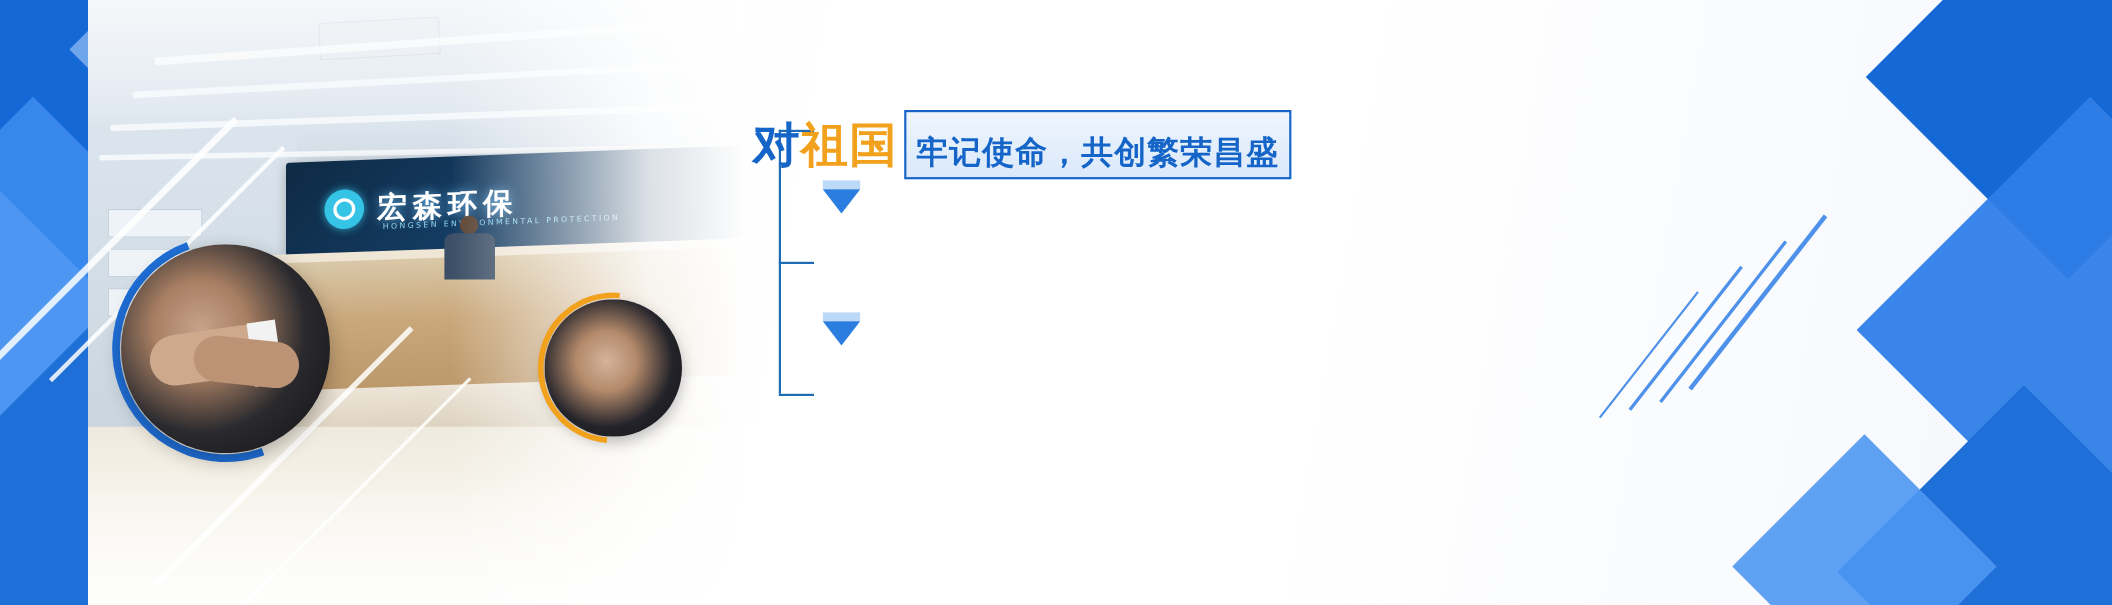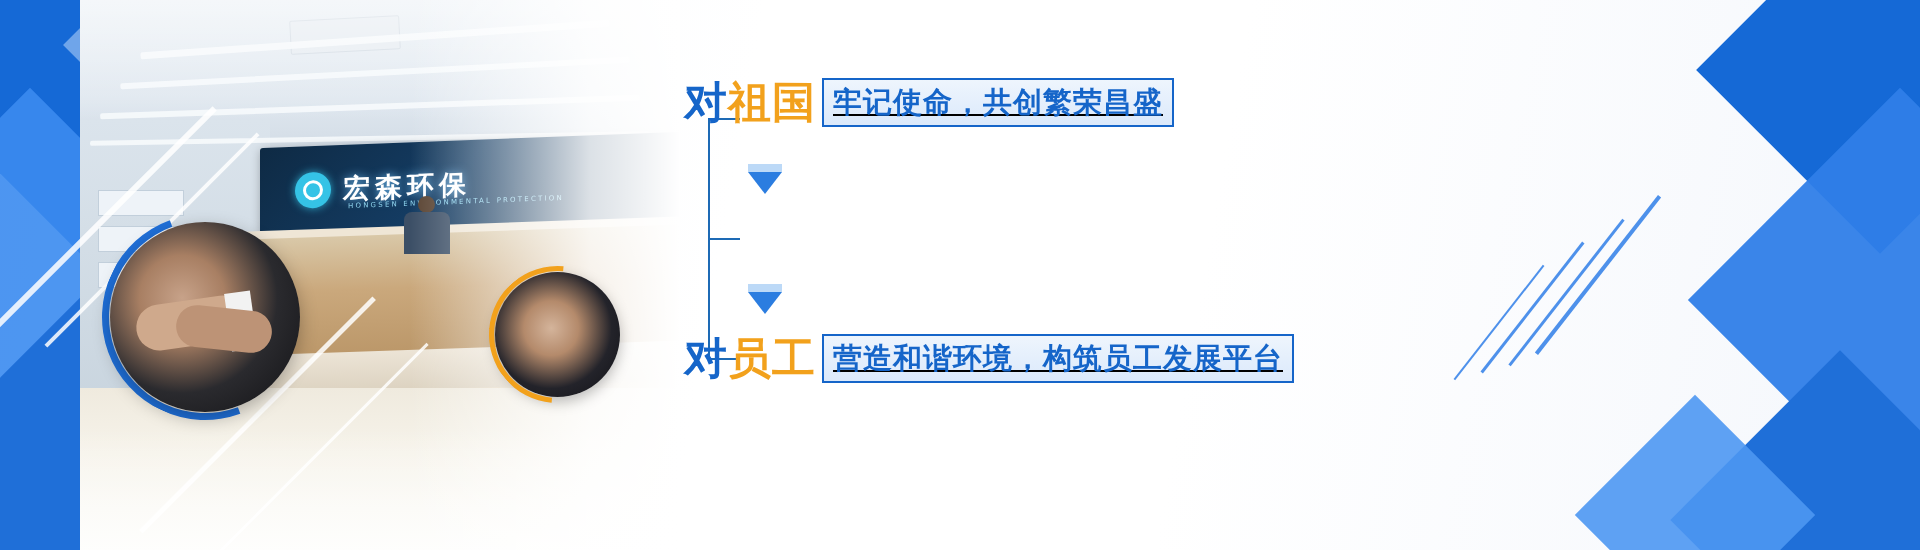--- a/index.html
+++ b/index.html
@@ -145,30 +145,30 @@
 
   
   .content { position:absolute; left:650px; top:0; width:700px; height:550px; }
 
   .bracket { position:absolute; left:58px; top:118px; width:2px; height:240px;
              background:#1d6ab5; }
   .tick { position:absolute; left:58px; width:32px; height:2px; background:#1d6ab5; }
   .tick1 { top:118px; } .tick2 { top:238px; } .tick3 { top:358px; }
 
   .row { position:absolute; left:34px; display:flex; align-items:center; }
-  .row1 { top:72px; } .row2 { top:208px; } .row3 { top:328px; }
+  .row1 { top:100px; } .row2 { top:208px; } .row3 { top:328px; }
 
   .lbl { font-size:43px; font-weight:700; letter-spacing:1px; line-height:60px;
          white-space:nowrap; }
   .lbl .b { color:#1565c9; }
   .lbl .o { color:#f2a11c; }
 
   .box { margin-left:6px; border:2px solid #1565c9;
          background:linear-gradient(180deg,#eef5fd,#dbe9fb);
-         padding:5px 9px 6px;text-decoration:underline; }
+         padding:19px 9px 6px; }
   .box-txt { font-size:29px; font-weight:700; color:#1565c9; letter-spacing:1px;
              white-space:nowrap; line-height:34px; }
 
   .arrow { position:absolute; width:0; height:0; border-left:17px solid transparent;
            border-right:17px solid transparent; border-top:22px solid #2b7de0; }
   .arrow-cap { position:absolute; width:34px; height:8px; background:#bcd9f7; }
   .ar1 { left:98px; top:172px; } .ac1 { left:98px; top:164px; }
   .ar2 { left:98px; top:292px; } .ac2 { left:98px; top:284px; }
 </style>
 </head>
@@ -257,23 +257,15 @@
     <div class="row row1">
       <div class="lbl">
         <span class="b">对</span><span class="o">祖国</span>
       </div>
       <div class="box">
         <div class="box-txt">牢记使命，共创繁荣昌盛</div>
       </div>
     </div>
 
 
-    <div class="row row3">
-      <div class="lbl">
-        <span class="b">对</span><span class="o">员工</span>
-      </div>
-      <div class="box">
-        <div class="box-txt">营造和谐环境，构筑员工发展平台</div>
-      </div>
-    </div>
 
   </div>
 </div>
 
 </body></html>

